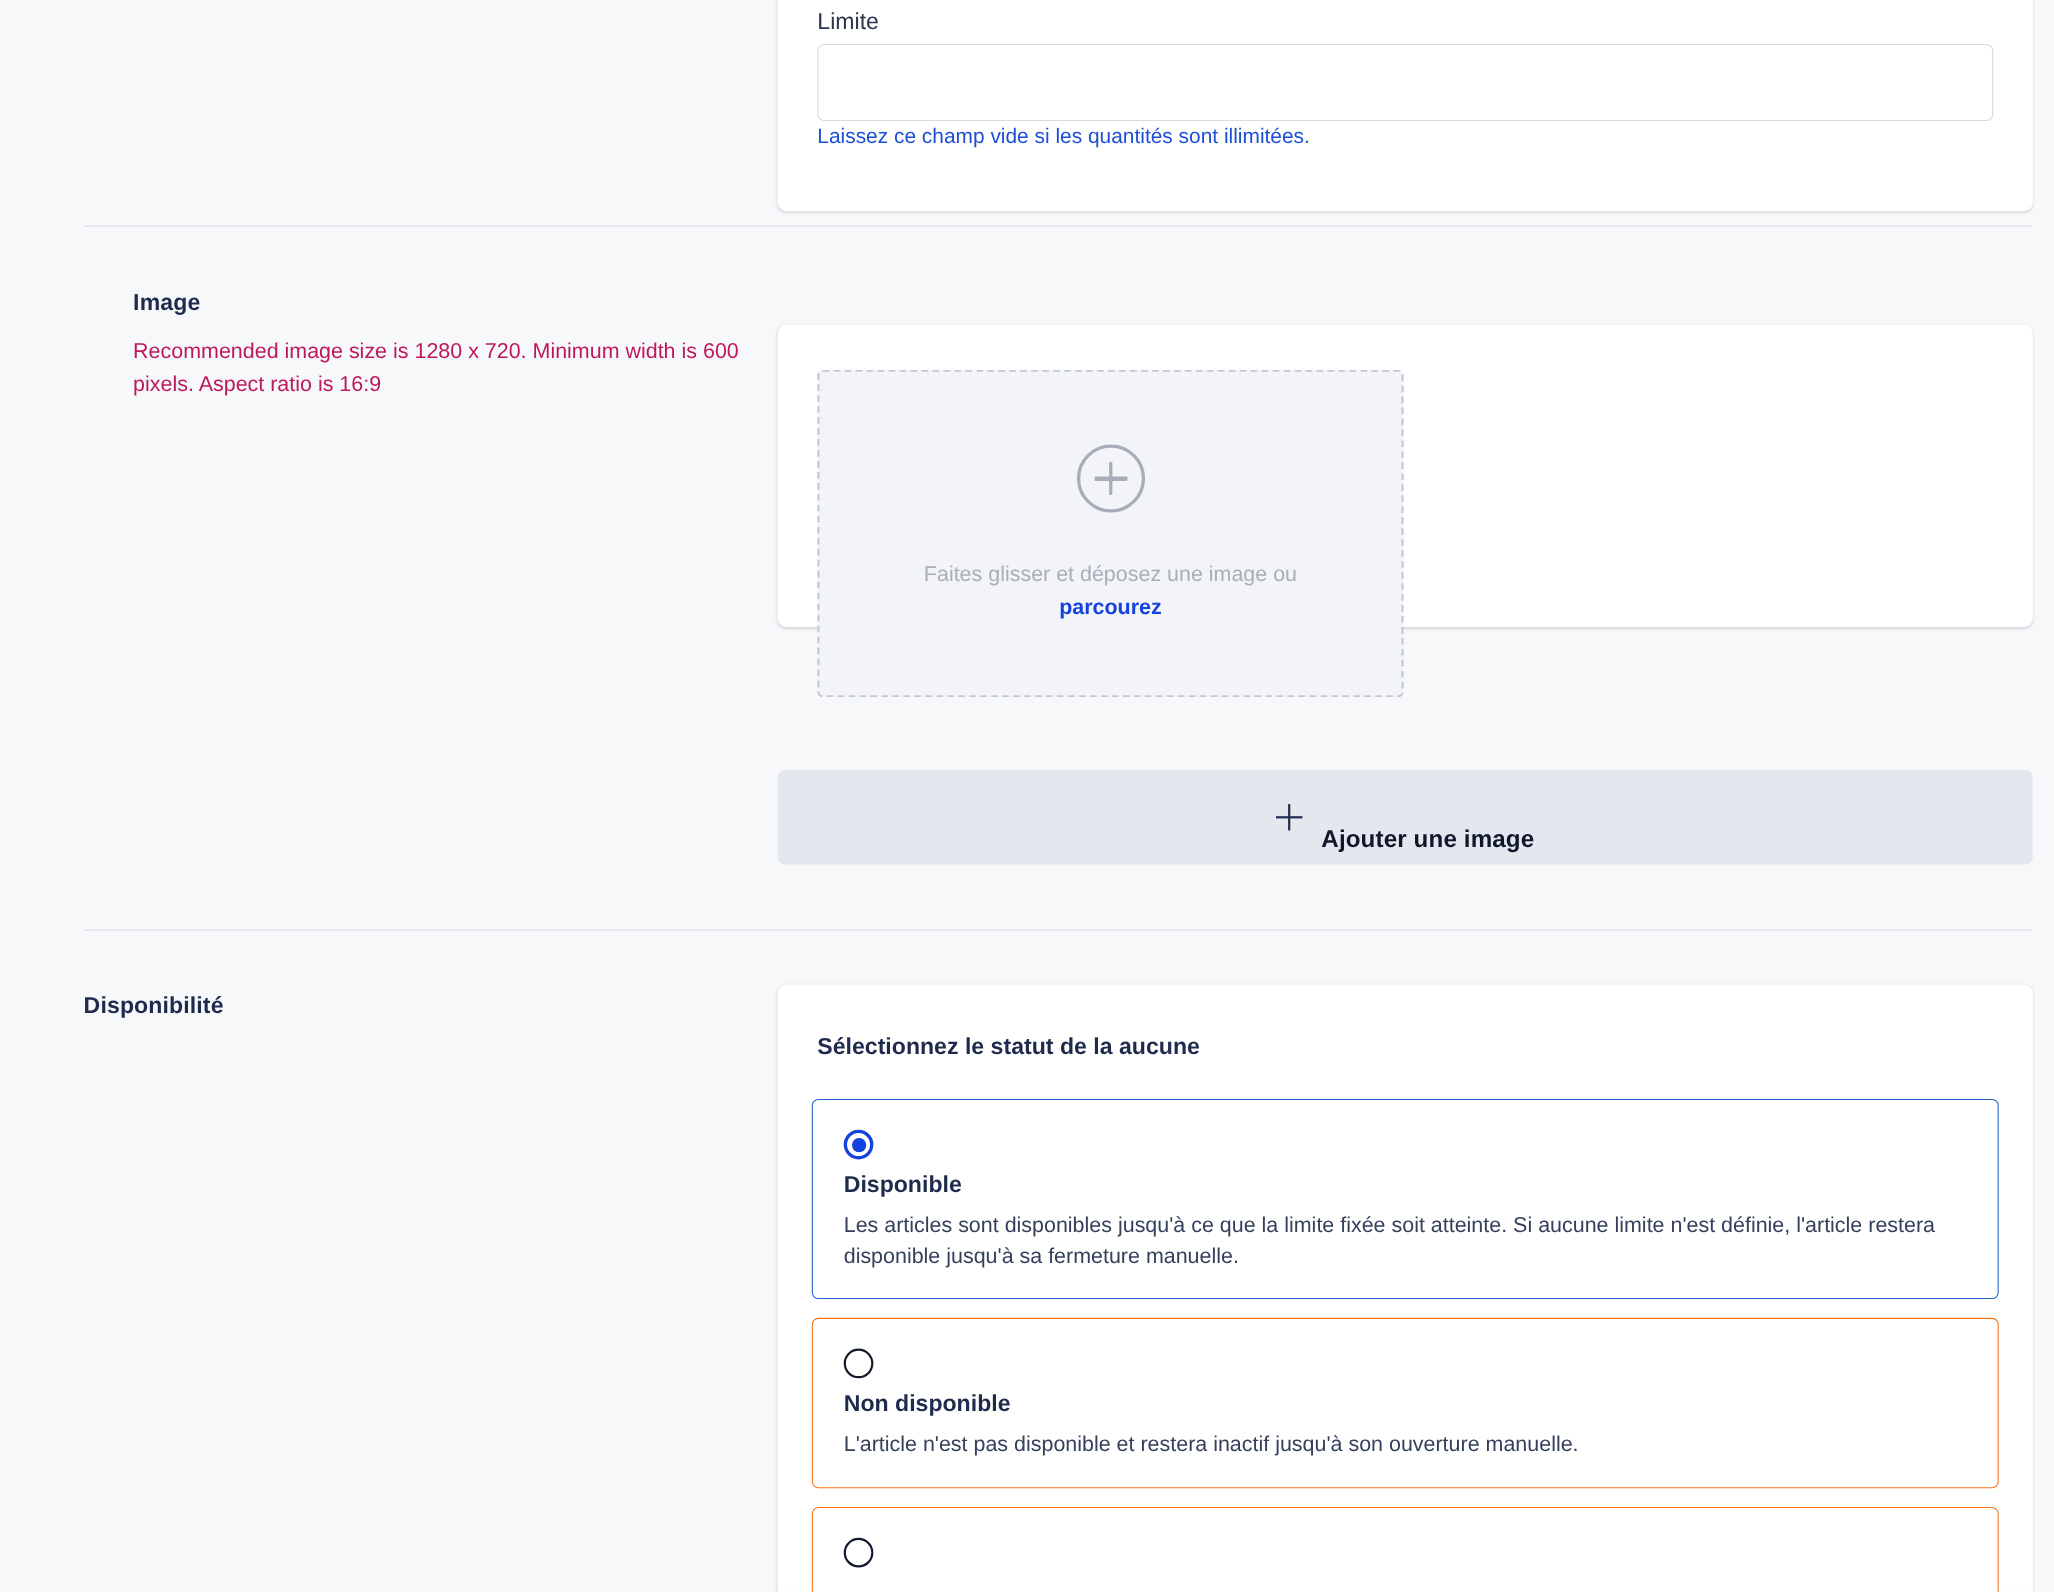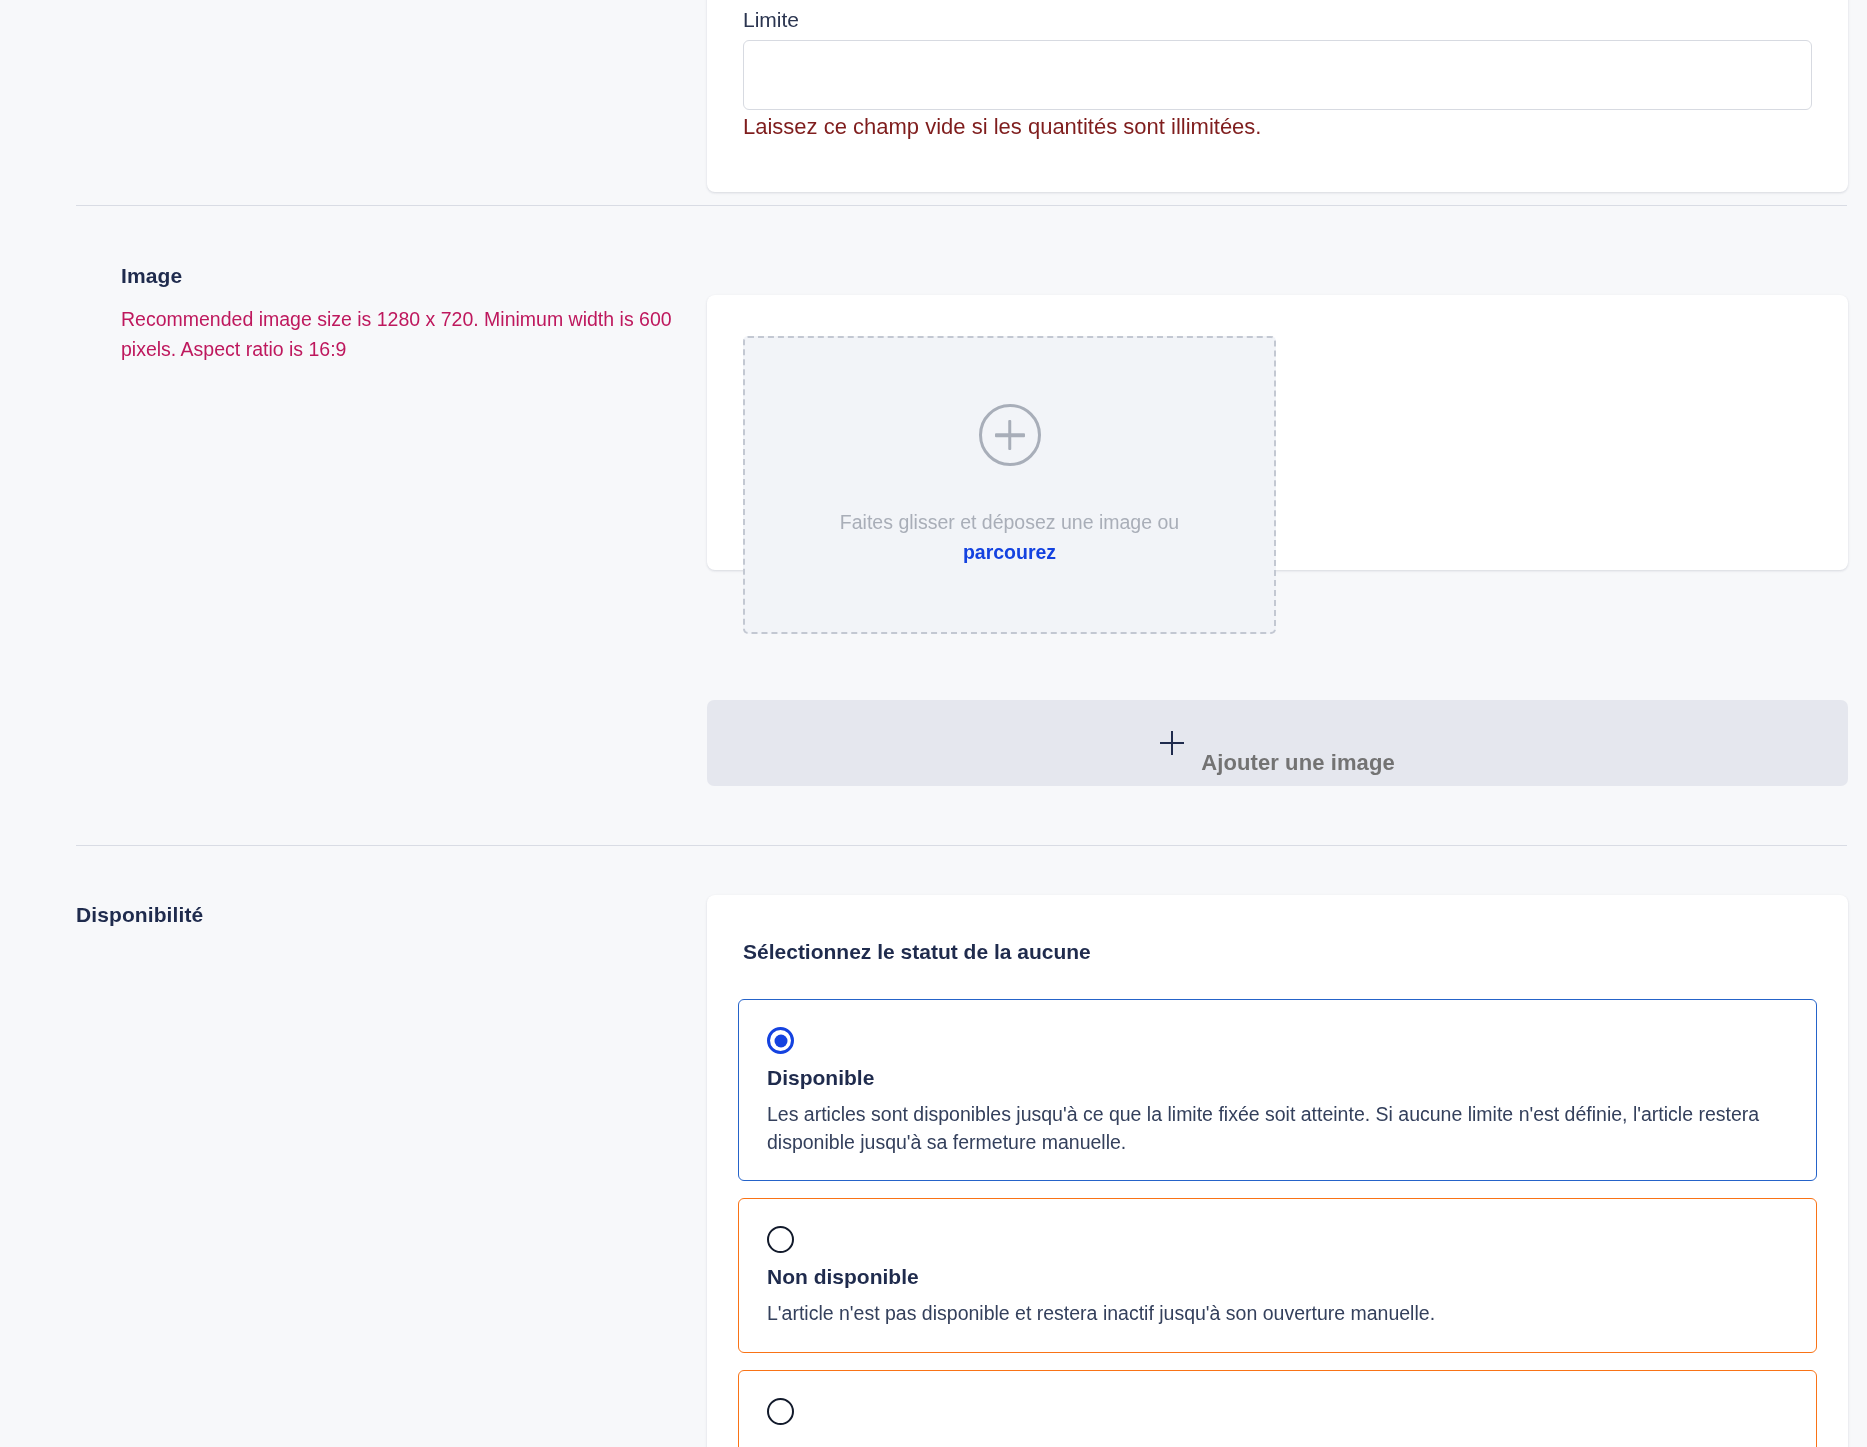--- a/index.html
+++ b/index.html
@@ -86,22 +86,22 @@
     background: #ffffff;
     font-family: "Liberation Sans", sans-serif;
     font-size: 20px;
     color: #2b3550;
     padding: 0 16px;
   }
   .field-help {
     position: absolute;
     left: 36px;
     top: 284px;
-    font-size: 22px;
-    color: #7f1d1d;
+    font-size: 19px;
+    color: #1d4ed8;
   }
 
   
   #image-card {
     position: absolute;
     left: 707px;
     top: 295px;
     width: 1141px;
     height: 275px;
   }
@@ -190,21 +190,21 @@
   }
   .plus-glyph::before {
     left: 0; top: 11px; width: 24px; height: 2.2px;
   }
   .plus-glyph::after {
     left: 11px; top: 0; width: 2.2px; height: 24px;
   }
   .add-image-label {
     font-size: 22px;
     font-weight: bold;
-    color: #737373;
+    color: #0f172a;
     letter-spacing: 0.1px;
     margin-top: 40px;
   }
 
   
   #availability-card {
     position: absolute;
     left: 707px;
     top: 895px;
     width: 1141px;

